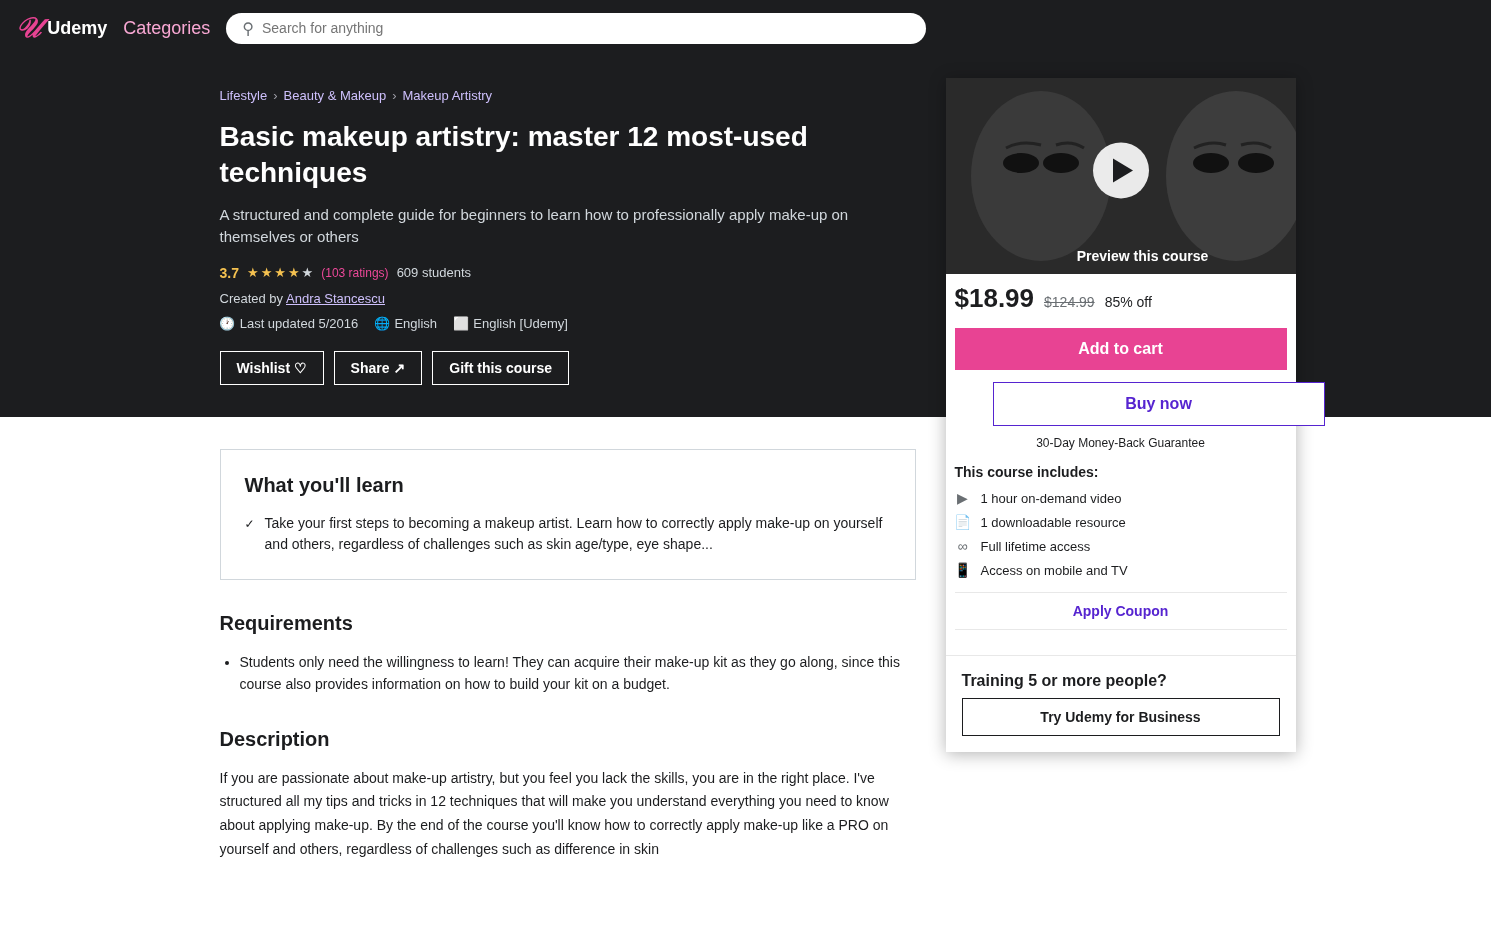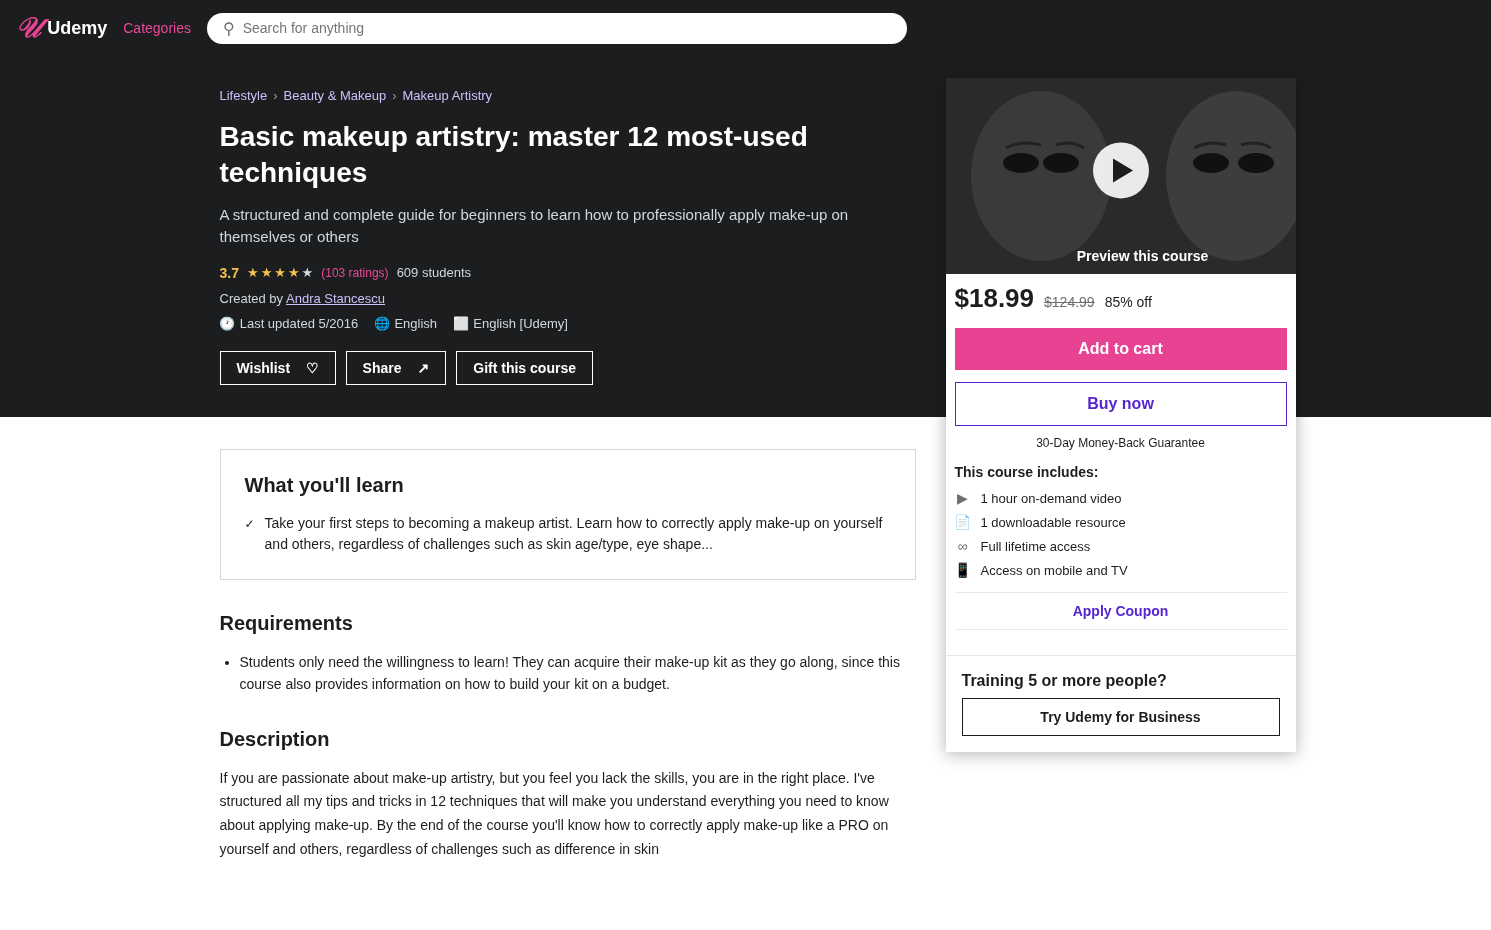--- a/index.html
+++ b/index.html
@@ -27,22 +27,22 @@
       text-decoration: none;
       flex-shrink: 0;
     }
     .header-logo .u-icon {
       color: #e84393;
       font-size: 28px;
       font-style: italic;
       font-weight: 900;
     }
     .header-categories {
-      color: #ec4899;
-      font-size: 14px;
+      color: #f9a8d4;
+      font-size: 18px;
       cursor: pointer;
       white-space: nowrap;
       flex-shrink: 0;
     }
     .search-bar {
       flex: 1;
       max-width: 700px;
       display: flex;
       align-items: center;
       background: #fff;
@@ -133,21 +133,21 @@
     .btn-outline {
       border: 1px solid #fff;
       background: transparent;
       color: #fff;
       padding: 8px 16px;
       font-size: 14px;
       font-weight: 600;
       cursor: pointer;
       display: flex;
       align-items: center;
-      gap: 16px;
+      gap: 4px;
     }
 
     
     .course-card {
       position: absolute;
       top: -10px;
       right: 0;
       width: 350px;
       background: #fff;
       box-shadow: 0 2px 16px rgba(0,0,0,0.3);
@@ -238,20 +238,21 @@
     .btn-buy-now {
       width: 100%;
       background: #fff;
       color: #5624d0;
       border: 1px solid #5624d0;
       padding: 12px;
       font-size: 16px;
       font-weight: 600;
       cursor: pointer;
       margin-bottom: 10px;
+      margin-left: 38px;
     }
     .money-back {
       text-align: center;
       font-size: 12px;
       color: #1c1d1f;
       margin-bottom: 14px;
     }
     .includes-title {
       font-size: 14px;
       font-weight: 700;

